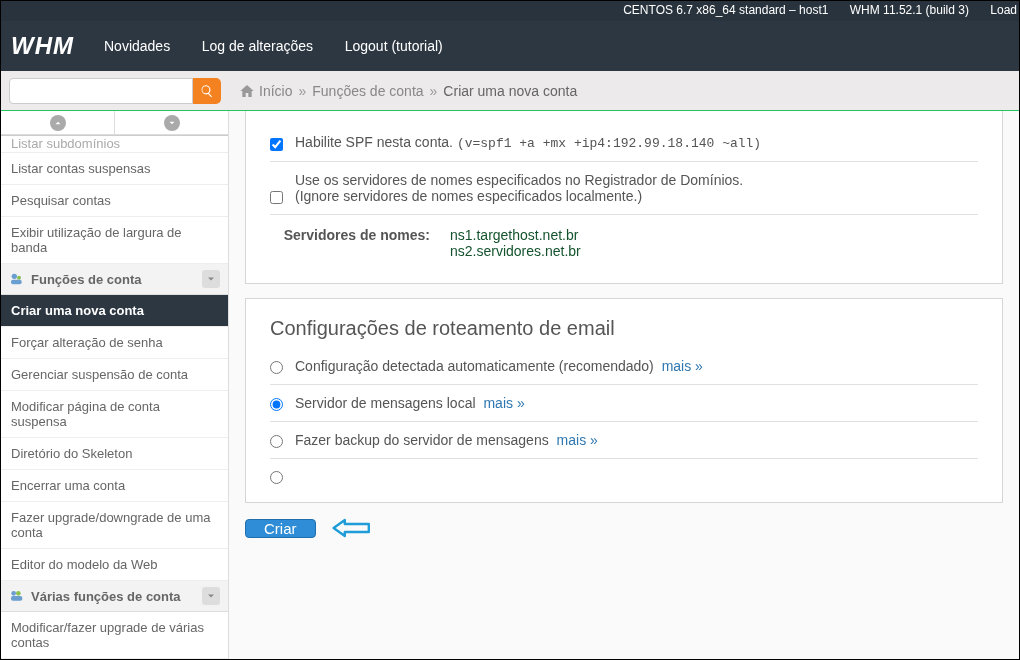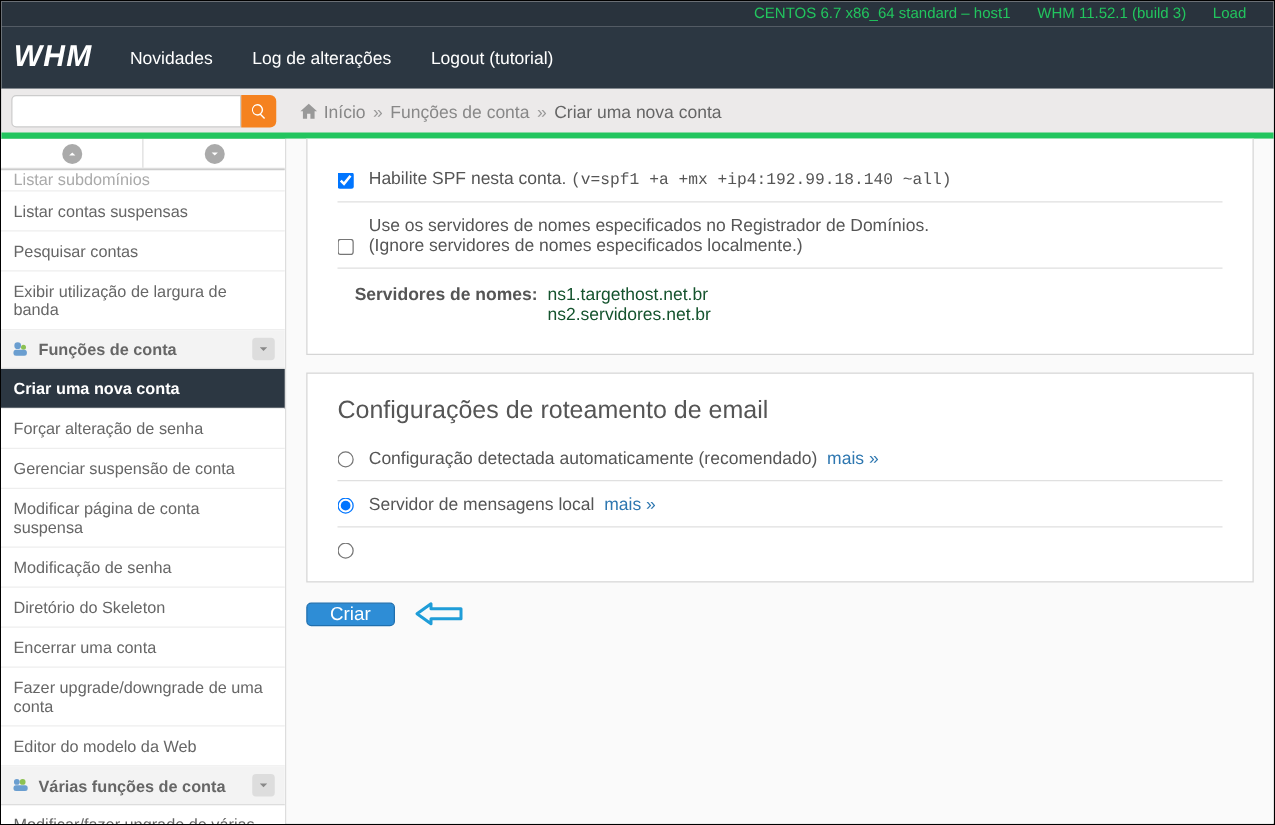--- a/index.html
+++ b/index.html
@@ -1,22 +1,22 @@
 <!DOCTYPE html>
 <html><head>
 <meta charset="utf-8">
 <style>
 * { box-sizing: border-box; margin: 0; padding: 0; }
 body { font-family: "Helvetica Neue", Arial, sans-serif; font-size: 13px; color: #555; background: #fff; width: 1020px; height: 660px; overflow: hidden; border: 1px solid #000; }
-.topbar { background: #29333d; color: #22c55e; height: 20px; text-align: right; padding: 2px 22px; font-size: 12px; }
+.topbar { background: #29333d; color: #ffffff; height: 20px; text-align: right; padding: 2px 2px; font-size: 12px; }
 .topbar span { margin-left: 18px; }
 .header { background: #2c3742; height: 50px; display: flex; align-items: center; padding: 0 10px; }
 .logo { font-family: Impact, sans-serif; font-size: 24px; font-weight: bold; font-style: italic; letter-spacing: 1px; color: #fff; margin-right: 30px; }
 .nav a { color: #fff; text-decoration: none; font-size: 14px; margin-right: 28px; font-weight: 500; }
-.breadcrumb-bar { background: #eceaea; border-bottom: 5px solid #22c55e; display: flex; align-items: center; height: 40px; padding: 0; }
+.breadcrumb-bar { background: #eceaea; border-bottom: 1px solid #22c55e; display: flex; align-items: center; height: 40px; padding: 0; }
 .search-wrap { display: flex; align-items: center; padding: 6px 8px; width: 228px; }
 .search-input { flex: 1; height: 26px; border: 1px solid #ccc; border-top-left-radius: 4px; border-bottom-left-radius: 4px; padding: 0 6px; font-size: 12px; }
 .search-btn { width: 28px; height: 26px; background: #f58220; border: none; border-top-right-radius: 5px; border-bottom-right-radius: 5px; display: flex; align-items: center; justify-content: center; cursor: pointer; }
 .search-btn svg { width: 14px; height: 14px; fill: #fff; }
 .breadcrumb { display: flex; align-items: center; padding-left: 10px; font-size: 14px; color: #888; }
 .breadcrumb .home-ico { width: 16px; height: 16px; fill: #999; margin-right: 4px; }
 .breadcrumb a { color: #888; text-decoration: none; }
 .breadcrumb .sep { margin: 0 6px; color: #999; }
 .breadcrumb .current { color: #666; }
 .main { display: flex; height: 549px; }
@@ -32,21 +32,21 @@
 .side-heading { padding: 6px 8px; background: #f3f3f3; color: #666; font-weight: bold; border-bottom: 1px solid #ddd; display: flex; align-items: center; cursor: pointer; position: relative; font-size: 13px; }
 .side-heading .ico { width: 16px; height: 16px; margin-right: 6px; display: inline-flex; align-items: center; justify-content: center; }
 .side-heading .chev { width: 18px; height: 18px; background: #ddd; border-radius: 3px; margin-left: auto; display: flex; align-items: center; justify-content: center; }
 .content { flex: 1; background: #fafafa; overflow-y: auto; padding: 0 16px; }
 .content-scroll { margin-top: -20px; }
 .panel { background: #fff; border: 1px solid #d5d5d5; margin: 14px 0; padding: 18px 24px 8px 24px; }
 .option-row { padding: 10px 0; border-bottom: 1px solid #e0e0e0; font-size: 14px; color: #555; display: flex; align-items: flex-end; }
 .option-row:last-child { border-bottom: none; }
 .option-row input[type=checkbox], .option-row input[type=radio] { margin-right: 12px; margin-top: 2px; }
 .ns-row { padding: 12px 0 16px 0; font-size: 14px; display: flex; }
-.ns-label { font-weight: bold; color: #555; width: 160px; text-align: right; margin-right: 8px; }
+.ns-label { font-weight: bold; color: #555; width: 160px; text-align: right; margin-right: 20px; }
 .ns-vals { color: #14532d; }
 .panel h2 { font-size: 20px; font-weight: normal; color: #555; margin-bottom: 8px; }
 .more-link { color: #2e77b0; text-decoration: none; margin-left: 4px; }
 .mono { font-family: "Courier New", monospace; font-size: 13px; }
 .submit-row { display: flex; align-items: center; margin: 4px 0 12px 0; }
 .btn-create { background: #2e8dd6; border: 1px solid #1f6fae; color: #fff; padding: 0 18px; font-size: 15px; border-radius: 4px; cursor: pointer; }
 .arrow-pointer { margin-left: 16px; display: inline-flex; }
 .arrow-pointer svg { width: 40px; height: 22px; }
 ::-webkit-scrollbar { width: 16px; }
 ::-webkit-scrollbar-track { background: #eee; }
@@ -126,21 +126,20 @@
       <span class="chev">
           <svg viewBox="0 0 24 24" width="12" height="12" fill="#888">
             <path d="M6 9l6 6 6-6z"></path>
           </svg>
         </span>
     </div>
     <div class="side-item active">Criar uma nova conta</div>
     <div class="side-item">Forçar alteração de senha</div>
     <div class="side-item">Gerenciar suspensão de conta</div>
     <div class="side-item">Modificar página de conta suspensa</div>
-    <div class="side-item">Modificação de senha</div>
     <div class="side-item">Diretório do Skeleton</div>
     <div class="side-item">Encerrar uma conta</div>
     <div class="side-item">Fazer upgrade/downgrade de uma conta</div>
     <div class="side-item">Editor do modelo da Web</div>
 
     <div class="side-heading">
       <span class="ico">
           <svg viewBox="0 0 24 24" width="16" height="16">
             <circle cx="7" cy="8" r="3.5" fill="#6a9ed0"></circle>
             <circle cx="14" cy="8" r="3.5" fill="#8cc152"></circle>
@@ -186,20 +185,24 @@
 
     <div class="panel">
       <h2>Configurações de roteamento de email</h2>
       <div class="option-row">
         <input type="radio" name="mr" style="">
         <div><span>Configuração detectada automaticamente (recomendado)</span> <a href="#" class="more-link">mais »</a></div>
       </div>
       <div class="option-row">
         <input type="radio" name="mr" checked="" style="">
         <div><span>Servidor de mensagens local</span> <a href="#" class="more-link">mais »</a></div>
+      </div>
+      <div class="option-row">
+        <input type="radio" name="mr" style="">
+        <div><span>Fazer backup do servidor de mensagens</span> <a href="#" class="more-link">mais »</a></div>
       </div>
       <div class="option-row">
         <input type="radio" name="mr" style="">
       </div>
     </div>
 
     <div class="submit-row">
       <button class="btn-create">Criar</button>
       <span class="arrow-pointer">
         <svg viewBox="0 0 50 24">

